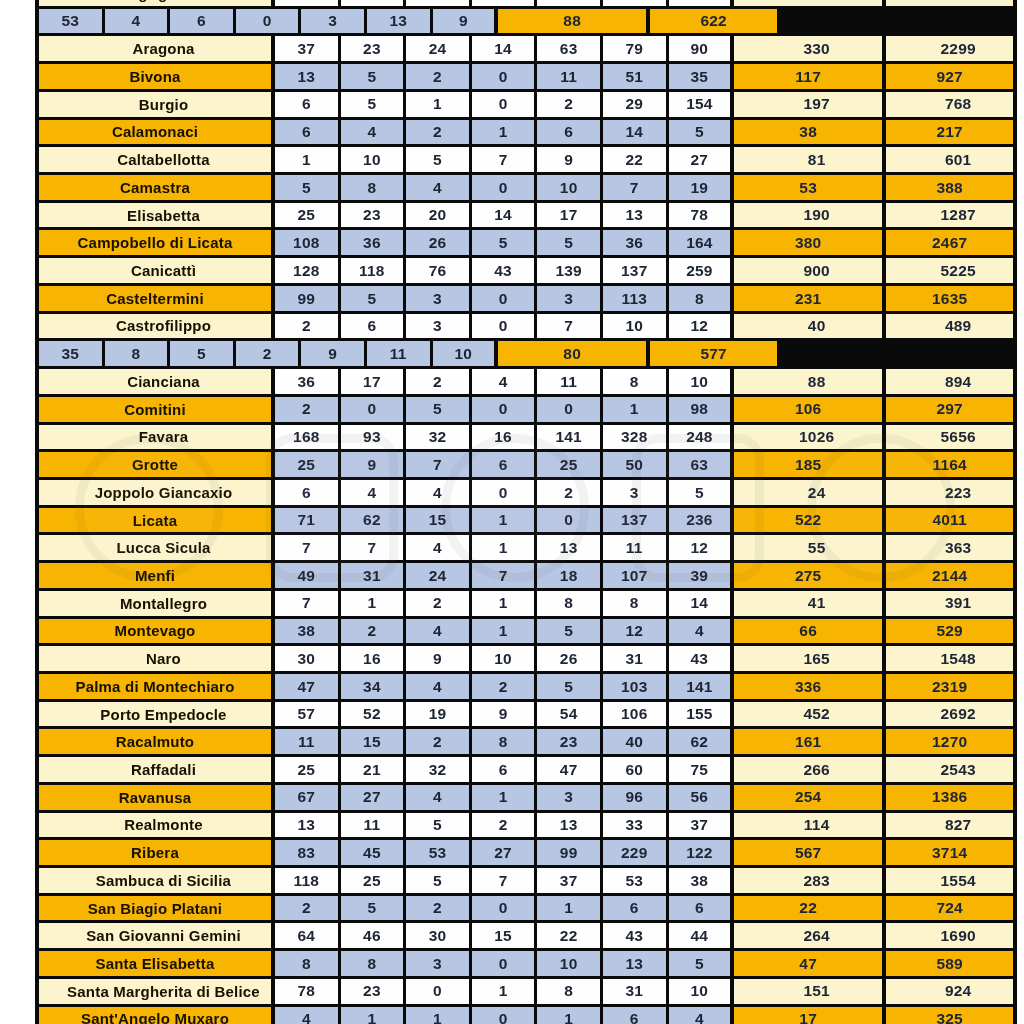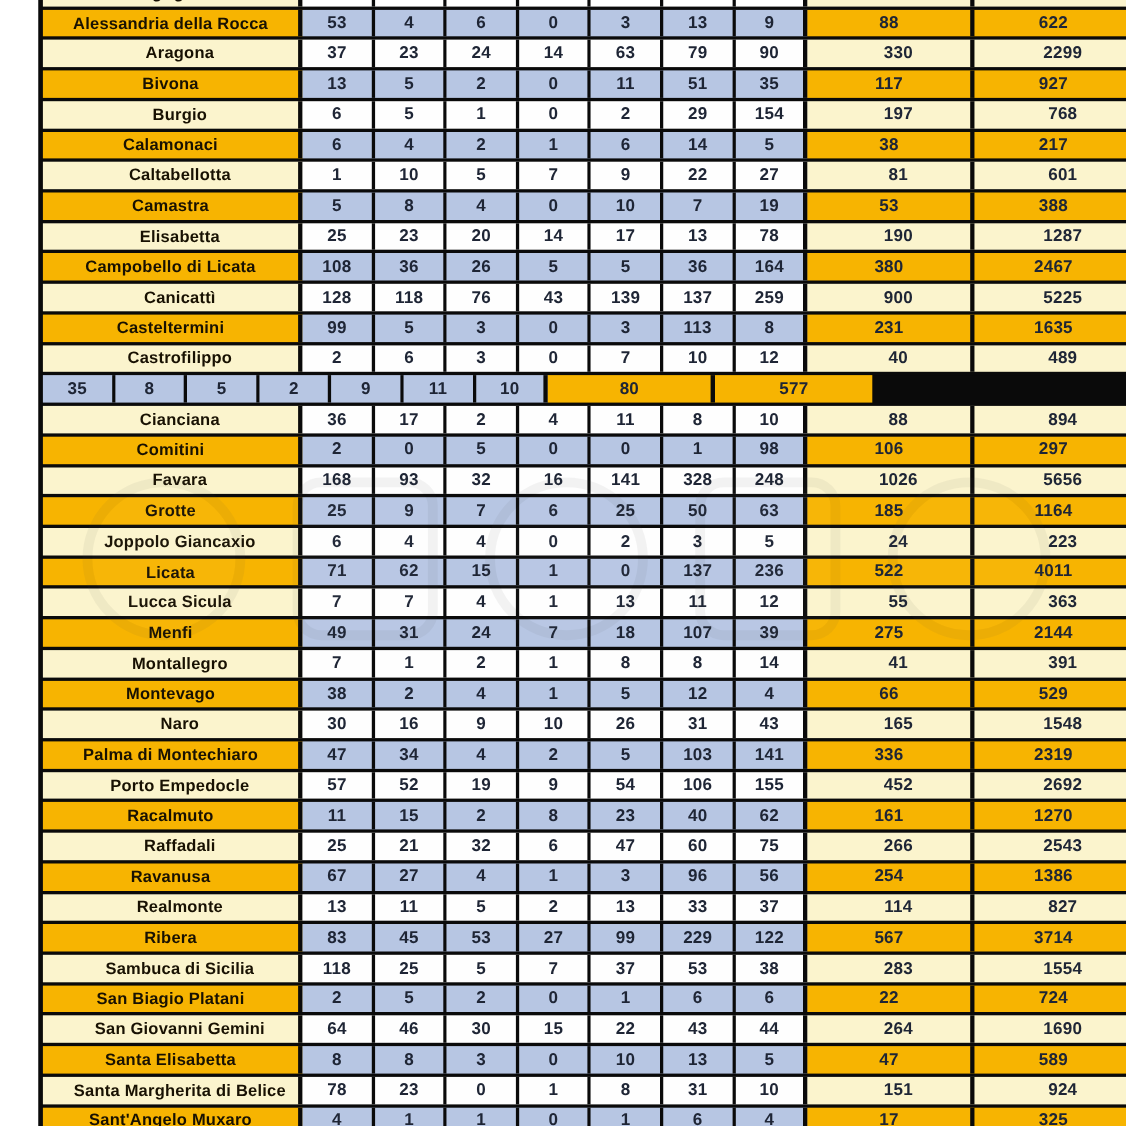--- a/index.html
+++ b/index.html
@@ -18,21 +18,21 @@
     display:flex;align-items:center;justify-content:center;
     font-weight:bold;font-size:15.5px;line-height:1;
     border-right:3px solid var(--border);
     color:var(--numtext);letter-spacing:.2px;
     overflow:hidden;white-space:nowrap;
   }
   .cell.name{width:236px;border-right:4px solid var(--border);color:var(--nametext);font-size:15px;}
   .cell.num{width:65.6px;}
   .cell.num.last-num{border-right:4px solid var(--border);}
   .cell.total{width:152px;border-right:4px solid var(--border);}
-  .cell.grand{width:143px;border-right:none;}
+  .cell.grand{width:127px;border-right:none;}
   .row.orange .name,.row.orange .total,.row.orange .grand{background:var(--orange);}
   .row.orange .num{background:var(--blue);}
   .row.cream .name,.row.cream .total,.row.cream .grand{background:var(--cream);padding-left:17px;}
   .row.cream .num{background:var(--white);}
   
   .watermark{
     position:absolute;left:75px;top:402px;width:880px;height:212px;
     display:flex;align-items:center;justify-content:space-between;
     opacity:.06;pointer-events:none;z-index:5;
   }
@@ -51,21 +51,20 @@
         <div class="cell num"></div>
         <div class="cell num"></div>
         <div class="cell num"></div>
         <div class="cell num"></div>
         <div class="cell num"></div>
         <div class="cell num last-num"></div>
         <div class="cell total"></div>
         <div class="cell grand"></div>
       </div>
       <div class="row orange">
-        <div class="cell name">Alessandria della Rocca</div>
         <div class="cell num">53</div>
         <div class="cell num">4</div>
         <div class="cell num">6</div>
         <div class="cell num">0</div>
         <div class="cell num">3</div>
         <div class="cell num">13</div>
         <div class="cell num last-num">9</div>
         <div class="cell total">88</div>
         <div class="cell grand">622</div>
       </div>

